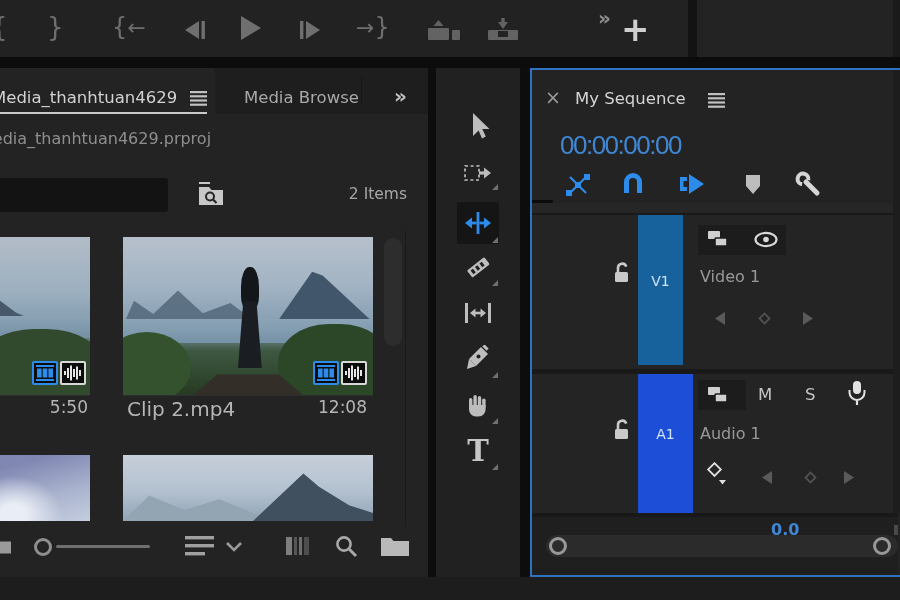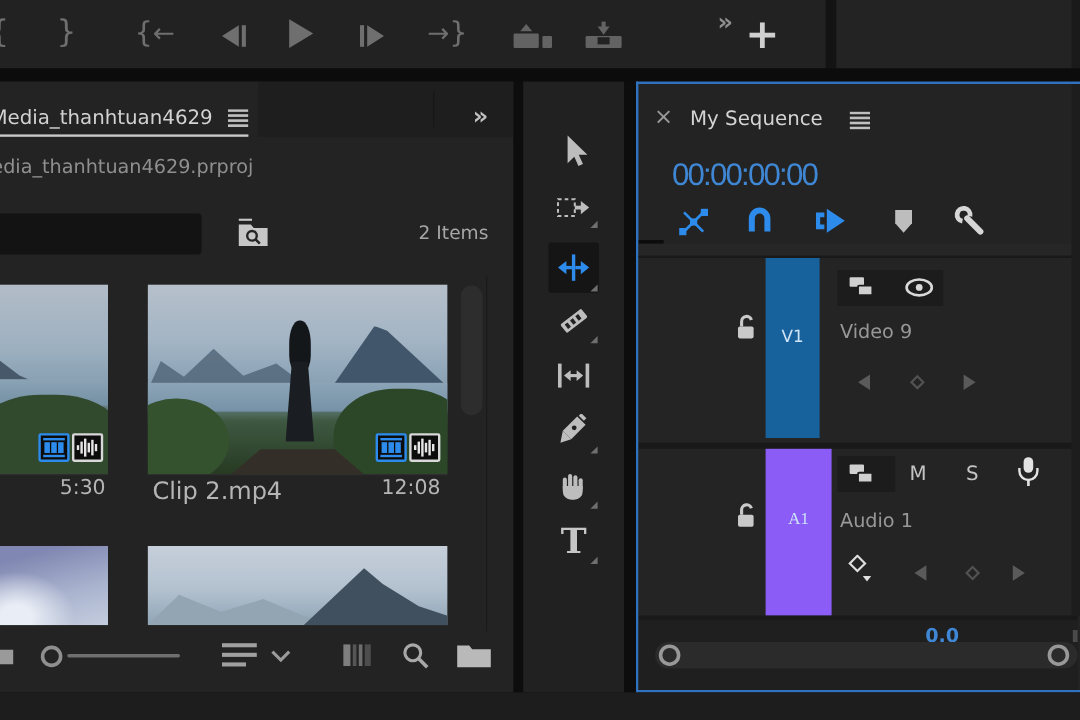--- a/index.html
+++ b/index.html
@@ -87,20 +87,23 @@
     <span class="a" style="left:190px;top:23px;">
       <svg width="17" height="15" viewBox="0 0 17 15" style="color:#c0c0c0;">
         <rect x="0" y="0" width="17" height="2.2" fill="currentColor"></rect>
         <rect x="0" y="4.2" width="17" height="2.2" fill="currentColor"></rect>
         <rect x="0" y="8.4" width="17" height="2.2" fill="currentColor"></rect>
         <rect x="0" y="12.6" width="17" height="2.2" fill="currentColor"></rect>
       </svg>
     </span>
     <div class="a" style="left:0;top:44px;width:207px;height:2px;background:#c9c9c9;"></div>
 
+    <div class="a" style="left:244px;top:20px;width:116px;height:24px;overflow:hidden;">
+      <span class="a nowrap" style="left:0;top:0;font-size:16.5px;color:#a8a8a8;">Media Browse</span>
+    </div>
     <div class="a" style="left:361px;top:8px;width:1px;height:30px;background:#171717;"></div>
     <span class="a glyph" style="left:394px;top:16px;font-size:20px;font-weight:bold;color:#c0c0c0;">»</span>
 
     <span class="a nowrap" style="left:-21px;top:61px;font-size:16px;color:#8f8f8f;">Media_thanhtuan4629.prproj</span>
 
     <input class="a" type="text" style="left: -10px; top: 110px; width: 178px; height: 34px; background: rgb(19, 19, 19); border: none; border-radius: 3px; color: rgb(204, 204, 204); outline: none; padding: 0px 8px; font-size: 14px;" value="">
     <span class="a toolbtn" style="left:194px;top:112px;width:34px;height:30px;">
       <svg width="30" height="26" viewBox="0 0 30 26" style="color:#c7c7c7;">
         <rect x="3" y="0" width="11" height="2" fill="currentColor"></rect>
         <path d="M3 5 h10 l2.5 3 H27 v15 H3 z" fill="currentColor"></path>
@@ -174,21 +177,21 @@
           <rect x="2" y="8" width="2" height="4" fill="currentColor"></rect>
           <rect x="5" y="5" width="2" height="10" fill="currentColor"></rect>
           <rect x="8" y="2.5" width="2" height="15" fill="currentColor"></rect>
           <rect x="11" y="6" width="2" height="8" fill="currentColor"></rect>
           <rect x="14" y="3.5" width="2" height="13" fill="currentColor"></rect>
           <rect x="17" y="7" width="2" height="6" fill="currentColor"></rect>
         </svg>
       </div>
     </div>
 
-    <span class="a" style="left:0;top:329px;width:88px;text-align:right;font-size:17px;color:#b5b5b5;">5:30</span>
+    <span class="a" style="left:0;top:329px;width:88px;text-align:right;font-size:17px;color:#b5b5b5;">5:50</span>
     <span class="a nowrap" style="left:127px;top:329px;font-size:20px;color:#b5b5b5;">Clip 2.mp4</span>
     <span class="a" style="left:247px;top:329px;width:120px;text-align:right;font-size:17px;color:#b5b5b5;">12:08</span>
 
     <div class="a" style="left:0;top:387px;width:90px;height:66px;overflow:hidden;">
       <div class="scene" style="left:0;top:0;width:90px;height:66px;
            background:radial-gradient(ellipse at 15% 90%, #e9edf5 12%, rgba(233,237,245,0) 45%),
                       linear-gradient(165deg,#8087b2 15%,#a9b3ce 60%,#c4cdde 100%);"></div>
     </div>
     <div class="a" style="left:123px;top:387px;width:250px;height:66px;overflow:hidden;">
       <div class="scene" style="left:0;top:0;width:250px;height:66px;
@@ -397,21 +400,21 @@
           <rect x="1" y="2" width="12" height="8" rx="1" fill="currentColor"></rect>
           <rect x="8" y="9" width="12" height="8" rx="1" fill="currentColor" stroke="#1c1c1c" stroke-width="1.6"></rect>
         </svg>
       </span>
       <span class="a" style="left:222px;top:16px;">
         <svg width="24" height="17" viewBox="0 0 24 17" style="color:#d8d8d8;">
           <ellipse cx="12" cy="8.5" rx="10.5" ry="6.6" fill="none" stroke="currentColor" stroke-width="2.2"></ellipse>
           <circle cx="12" cy="8.5" r="2.8" fill="currentColor"></circle>
         </svg>
       </span>
-      <span class="a nowrap" style="left:168px;top:52px;font-size:16px;color:#989898;">Video 9</span>
+      <span class="a nowrap" style="left:168px;top:52px;font-size:16px;color:#989898;">Video 1</span>
       <span class="a" style="left:181px;top:96px;">
         <svg width="13" height="15" viewBox="0 0 13 15" style="color:#5a5a5a;">
           <polygon points="12,1 12,14 2,7.5" fill="currentColor"></polygon>
         </svg>
       </span>
       <span class="a" style="left:225px;top:96px;">
         <svg width="15" height="15" viewBox="0 0 15 15" style="color:#525252;">
           <rect x="4" y="4" width="7" height="7" transform="rotate(45 7.5 7.5)" fill="none" stroke="currentColor" stroke-width="1.8"></rect>
         </svg>
       </span>
@@ -424,21 +427,21 @@
 
     <div class="a" style="left:0;top:299px;width:366px;height:5px;background:#191919;"></div>
 
     <div class="a" style="left:0;top:304px;width:366px;height:139px;background:#242424;">
       <span class="a" style="left:81px;top:44px;">
         <svg width="18" height="24" viewBox="0 0 18 24" style="color:#c9c9c9;">
           <rect x="2" y="11" width="13" height="10" rx="1.5" fill="currentColor"></rect>
           <path d="M5 11 V7 a4.2 4.2 0 0 1 8.2 -1.4" fill="none" stroke="currentColor" stroke-width="2.6"></path>
         </svg>
       </span>
-      <div class="a" style="left:106px;top:0;width:55px;height:139px;background:#8b5cf6;text-align:center;font-family:Liberation Serif, serif;">
+      <div class="a" style="left:106px;top:0;width:55px;height:139px;background:#1d4ed8;text-align:center;">
         <span style="display:inline-block;margin-top:52px;font-size:14px;color:#cfe4f6;">A1</span>
       </div>
       <div class="a" style="left:166px;top:6px;width:48px;height:30px;background:#1c1c1c;"></div>
       <span class="a" style="left:175px;top:11px;">
         <svg width="22" height="20" viewBox="0 0 22 20" style="color:#d0d0d0;">
           <rect x="1" y="2" width="12" height="8" rx="1" fill="currentColor"></rect>
           <rect x="8" y="9" width="12" height="8" rx="1" fill="currentColor" stroke="#1c1c1c" stroke-width="1.6"></rect>
         </svg>
       </span>
       <span class="a" style="left:226px;top:11px;font-size:16.5px;color:#c4c4c4;">M</span>

